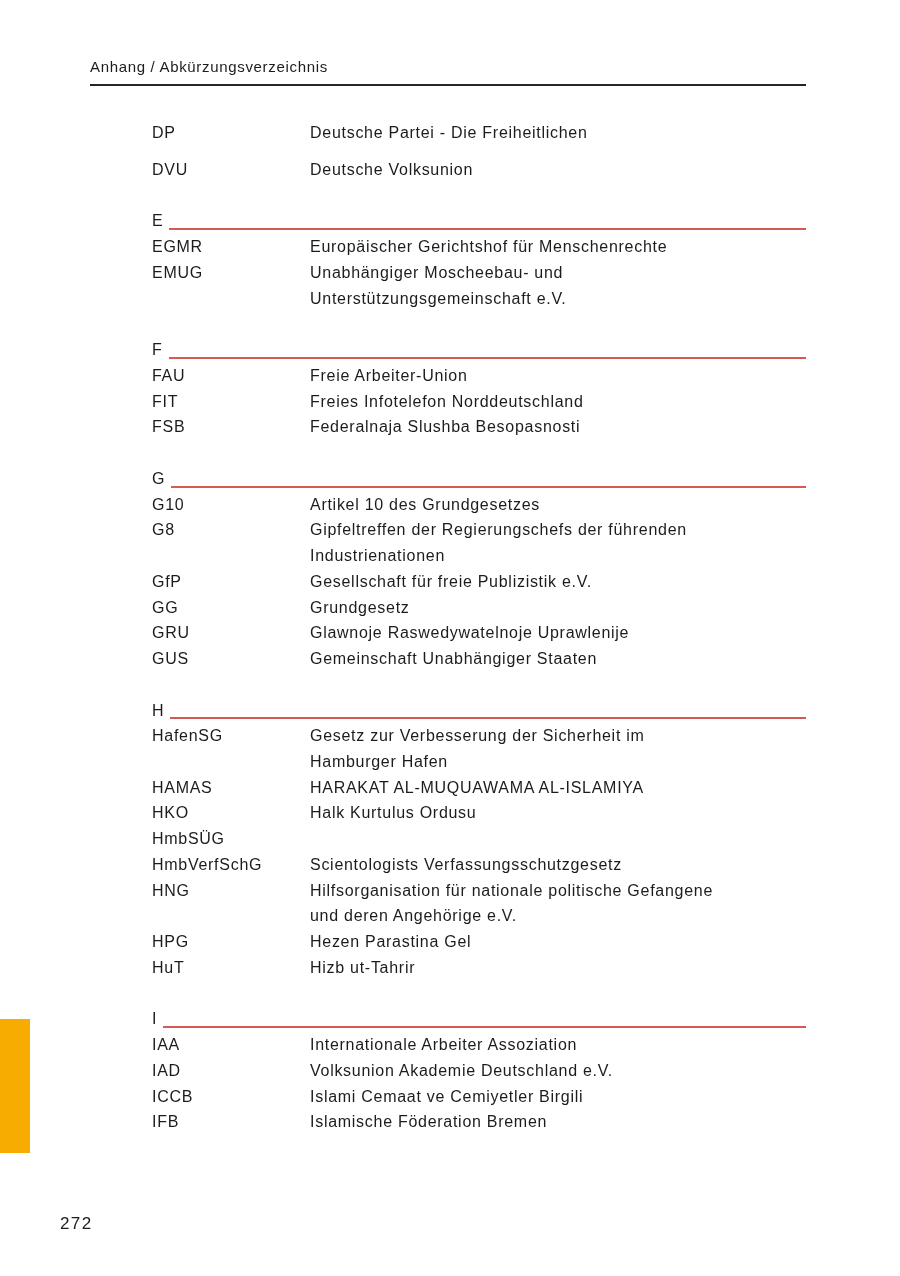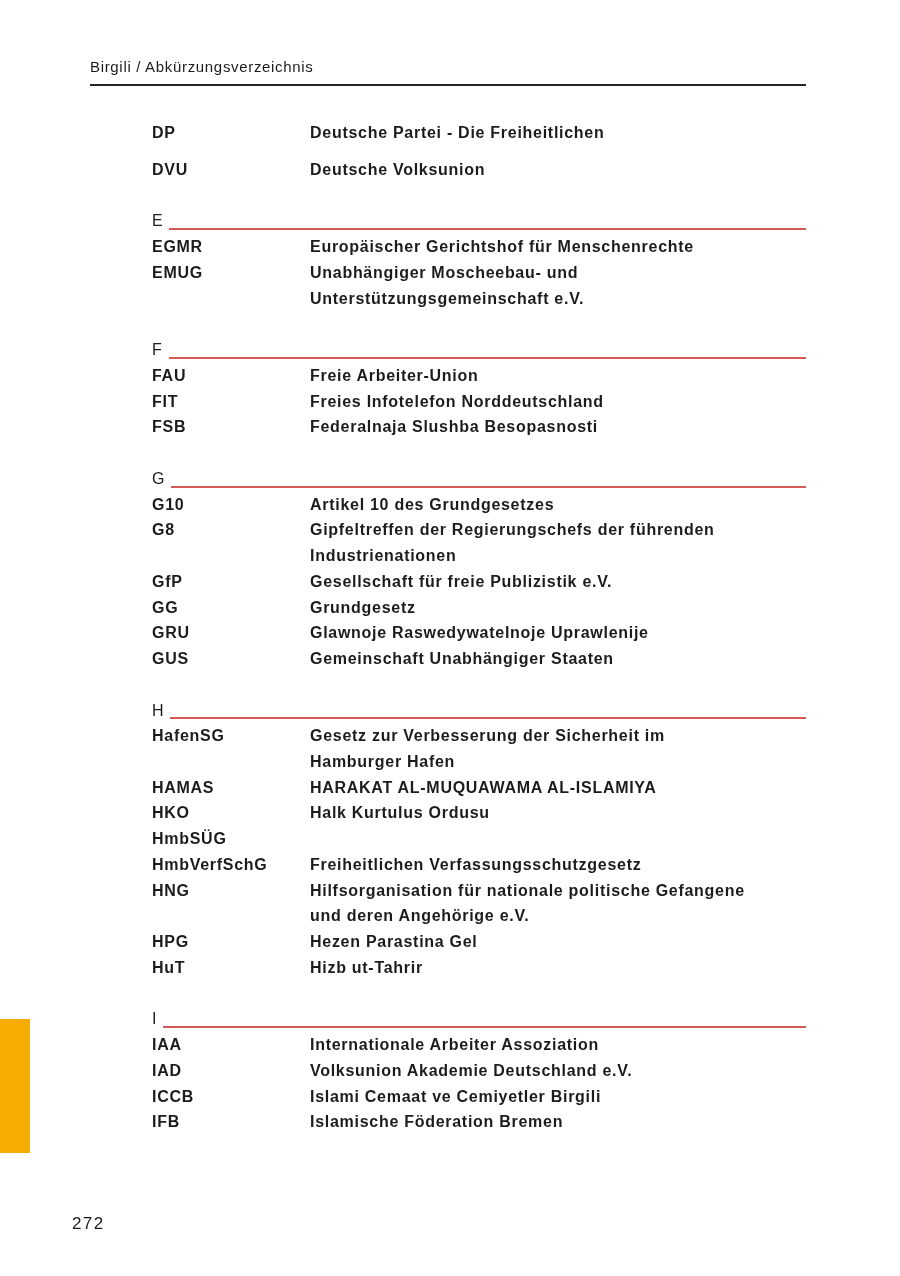--- a/index.html
+++ b/index.html
@@ -39,45 +39,45 @@
   .section { margin-top: 26px; }
   .section.first { margin-top: 0; }
   .section.loose .row { margin-bottom: 11px; }
   .letter-row { display: flex; align-items: flex-end; }
   .letter-rule {
     flex: 1;
     height: 2px;
     background: var(--rule-red);
     margin: 0 0 4px 6px;
   }
-  .row { display: flex; align-items: flex-start; font-weight: bold; }
+  .row { display: flex; align-items: flex-start; }
   .abbr { width: 158px; flex-shrink: 0; }
   .def { flex: 1; white-space: pre-line; }
   .sidebar-mark {
     position: absolute;
     left: 0;
     top: 1019px;
     width: 30px;
     height: 134px;
     background: var(--sidebar-yellow);
   }
   .page-number {
     position: absolute;
-    left: 72px;
+    left: 60px;
     top: 1214px;
     font-size: 17px;
     letter-spacing: 0.08em;
   }
 </style>
 </head>
 <body>
 
 <div class="page">
 
-  <div class="running-header">Birgili / Abkürzungsverzeichnis</div>
+  <div class="running-header">Anhang / Abkürzungsverzeichnis</div>
 
   <div class="content">
 
     <div class="section first loose">
       <div class="row">
         <span class="abbr">DP</span>
         <span class="def">Deutsche Partei - Die Freiheitlichen</span>
       </div>
       <div class="row">
         <span class="abbr">DVU</span>
@@ -168,21 +168,21 @@
       </div>
       <div class="row">
         <span class="abbr">HKO</span>
         <span class="def">Halk Kurtulus Ordusu</span>
       </div>
       <div class="row">
         <span class="abbr">HmbSÜG</span>
       </div>
       <div class="row">
         <span class="abbr">HmbVerfSchG</span>
-        <span class="def">Freiheitlichen Verfassungsschutzgesetz</span>
+        <span class="def">Scientologists Verfassungsschutzgesetz</span>
       </div>
       <div class="row">
         <span class="abbr">HNG</span>
         <span class="def">Hilfsorganisation für nationale politische Gefangene
 und deren Angehörige e.V.</span>
       </div>
       <div class="row">
         <span class="abbr">HPG</span>
         <span class="def">Hezen Parastina Gel</span>
       </div>

